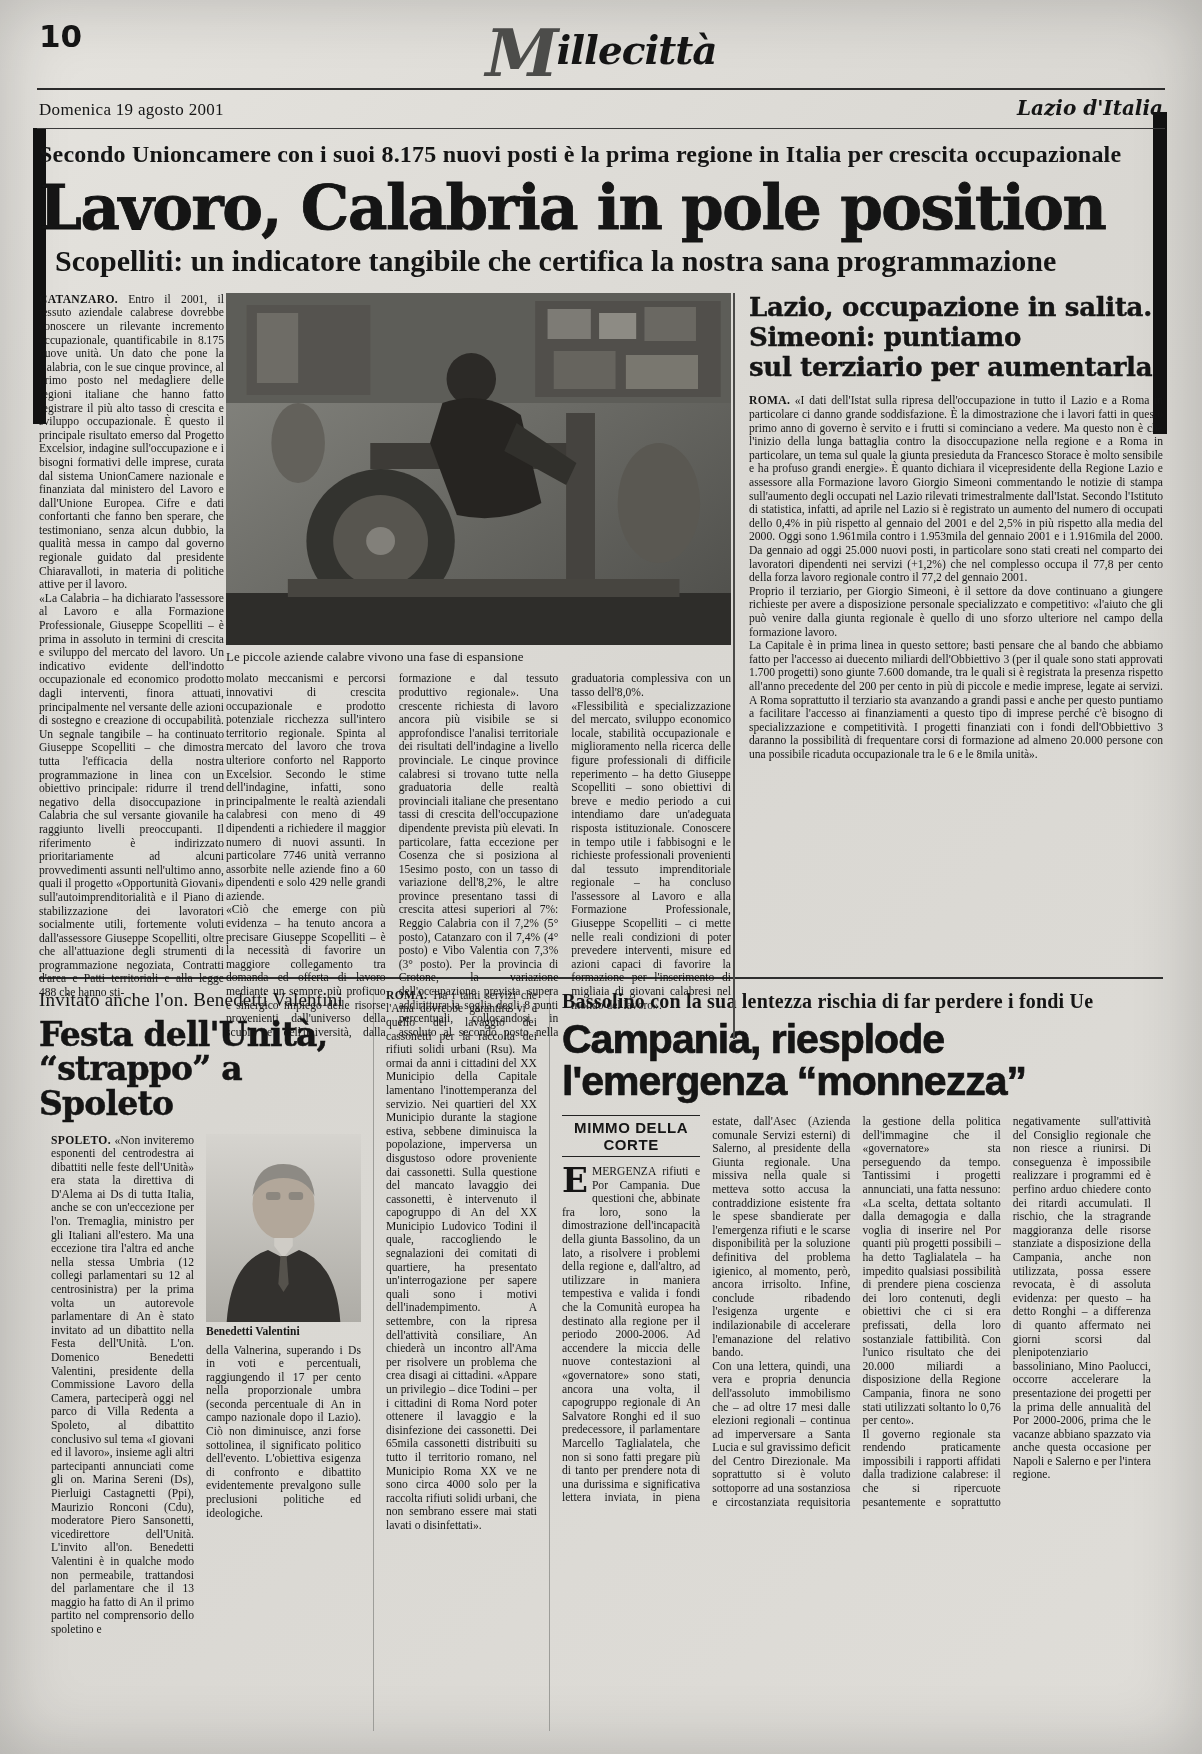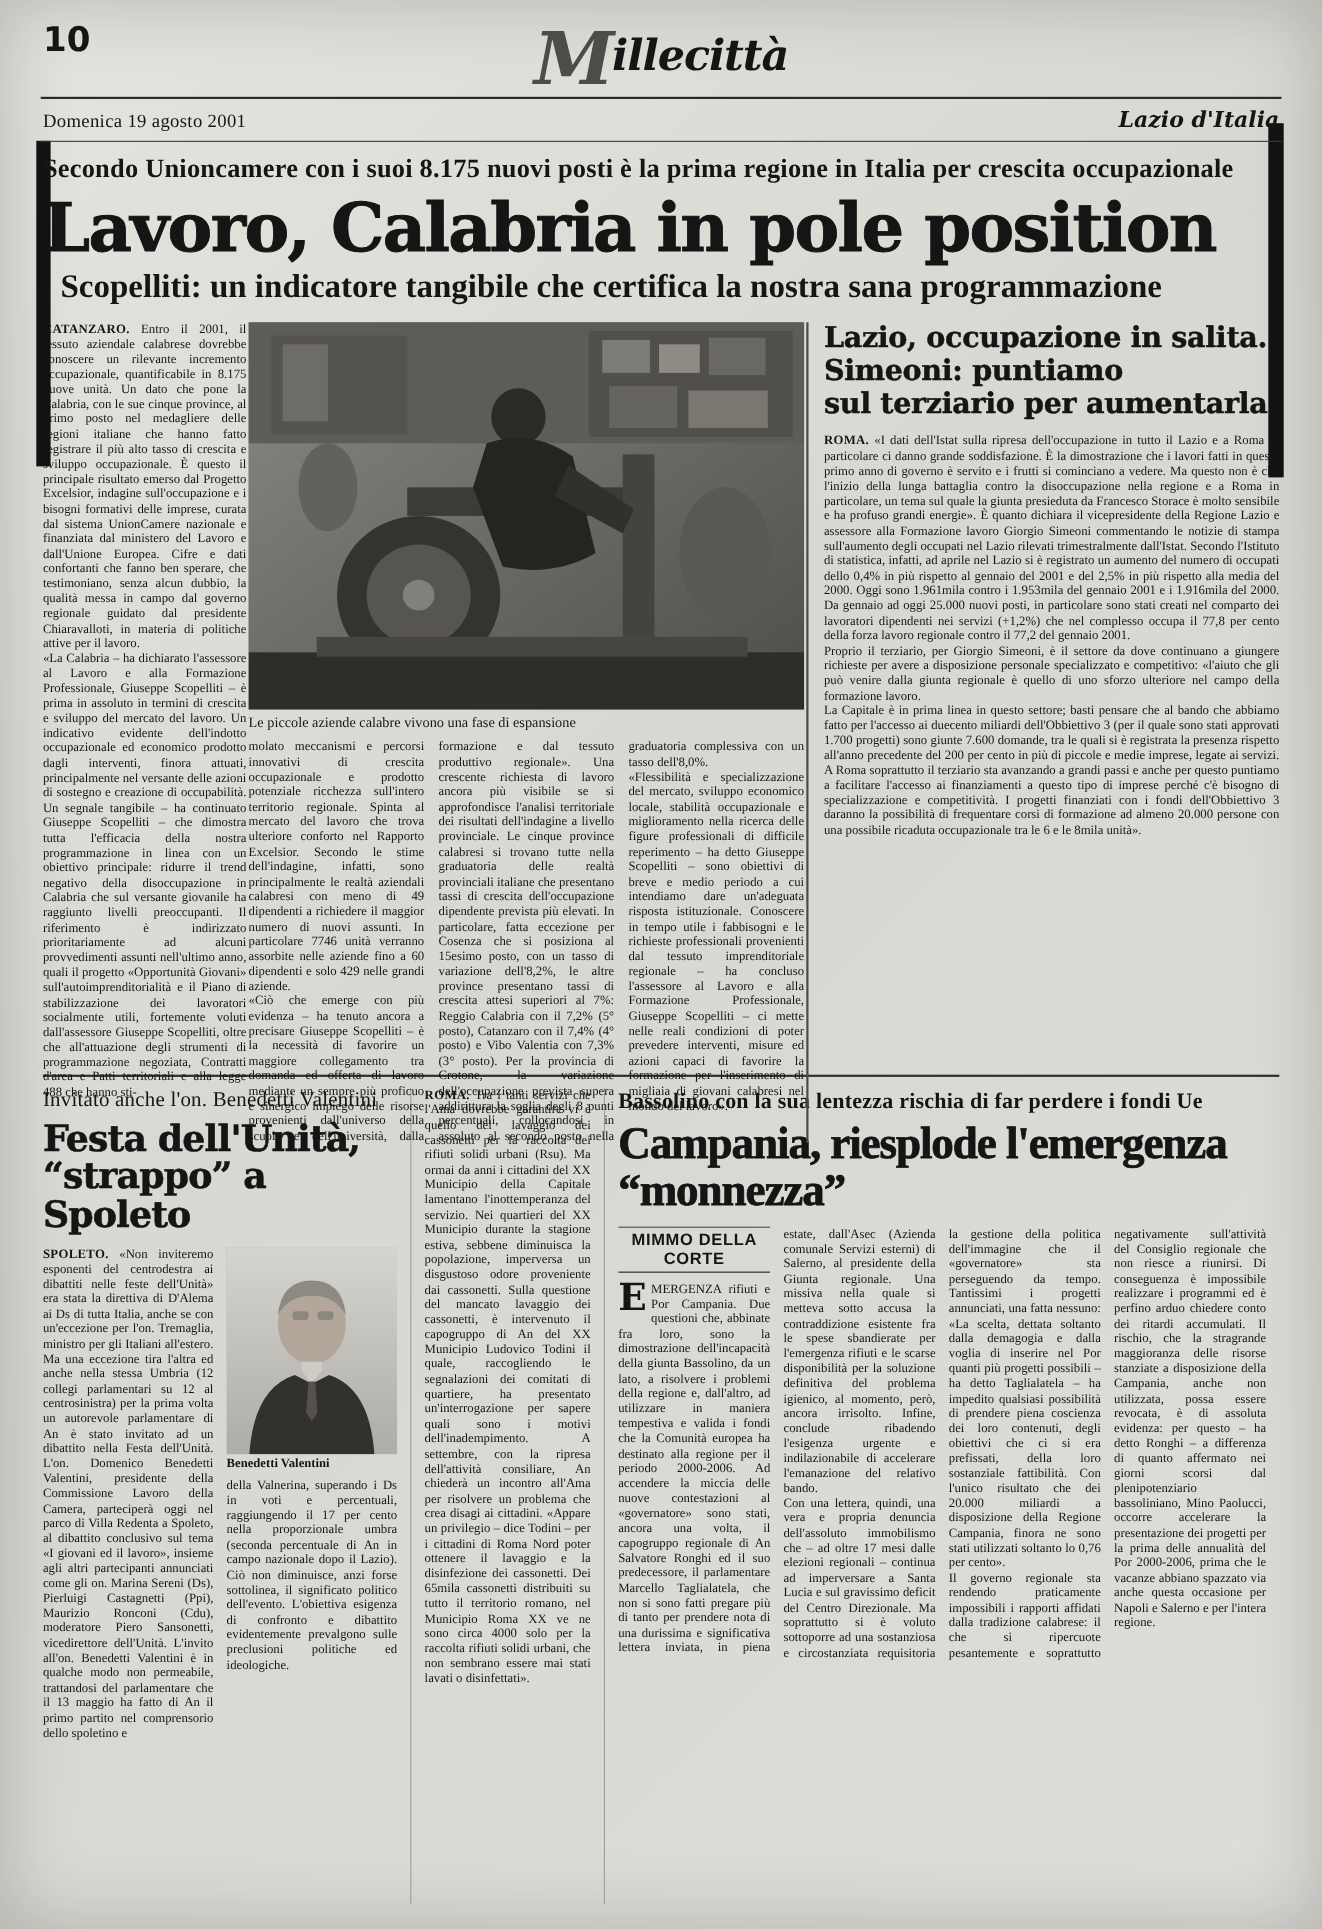--- a/index.html
+++ b/index.html
@@ -51,29 +51,29 @@
 
   
   .bottom { display: grid; grid-template-columns: 334px 176px 1fr; padding: 0 8px; height: 742px; }
   .bcol { padding: 0 12px; overflow: hidden; }
   .bcol-first { padding-left: 0; }
   .bcol-mid, .bcol-right { border-left: 1px solid #9d9d99; }
 
   .sp-kicker { font-size: 19px; line-height: 1.2; letter-spacing: .2px; }
   .sp-headline { font-family: "DejaVu Serif", serif; font-weight: bold; font-size: 33px; line-height: 1.05; letter-spacing: -.8px; margin: 6px 0 12px; -webkit-text-stroke: .5px #111; }
   .sp-body { display: grid; grid-template-columns: 1fr 1fr; column-gap: 12px; height: 584px; overflow: hidden; }
-  .sp-colA { overflow: hidden; }
+  .sp-colA { overflow: hidden; margin-left: 12px; }
   .portrait { width: 100%; height: 188px; display: block; background: #b9b7b2; }
   .portrait-caption { font-weight: bold; font-size: 11.5px; margin: 3px 0 7px; }
 
   .mu-headline { font-family: "DejaVu Serif", serif; font-weight: bold; font-size: 23px; line-height: 1.12; letter-spacing: -.3px; margin: 0 0 12px; -webkit-text-stroke: .4px #111; }
   .mu-body { height: 598px; overflow: hidden; }
 
   .ca-kicker { font-weight: bold; font-size: 20px; line-height: 1.2; letter-spacing: .2px; }
-  .ca-headline { font-family: Liberation Serif, serif; font-weight: bold; font-size: 41px; line-height: 1.04; letter-spacing: -1px; margin: 5px 0 12px; -webkit-text-stroke: .7px #111; }
+  .ca-headline { font-family: Liberation Sans, sans-serif; font-weight: bold; font-size: 41px; line-height: 1.04; letter-spacing: -1px; margin: 5px 0 12px; -webkit-text-stroke: .7px #111; }
   .ca-cols { columns: 4; column-gap: 12px; height: 580px; overflow: hidden; }
   .byline { font-family: "Liberation Sans", sans-serif; font-weight: bold; font-size: 15px; text-align: center; letter-spacing: .6px; border-top: 1px solid #222; border-bottom: 1px solid #222; padding: 3px 0; margin-bottom: 8px; break-inside: avoid; }
   .ca-body::first-letter { float: left; font-family: "DejaVu Serif", serif; font-weight: bold; font-size: 34px; line-height: 26px; padding: 2px 4px 0 0; }
 </style>
 </head>
 <body>
 
 <div class="page">
   <div class="edge-bar edge-left"></div>
   <div class="edge-bar edge-right"></div>

